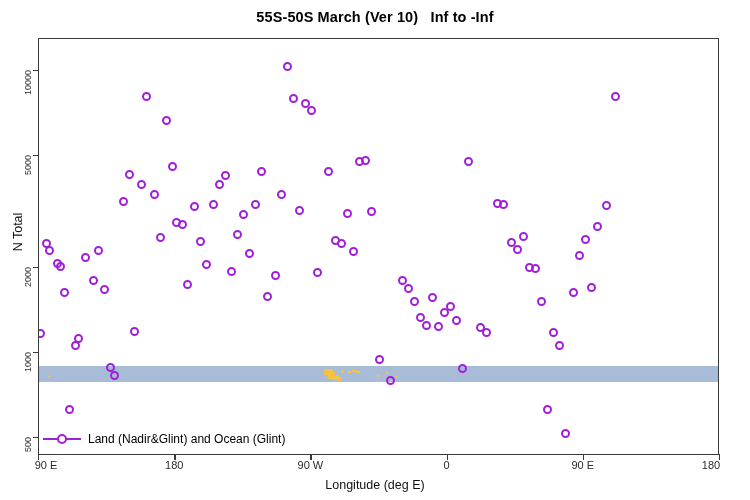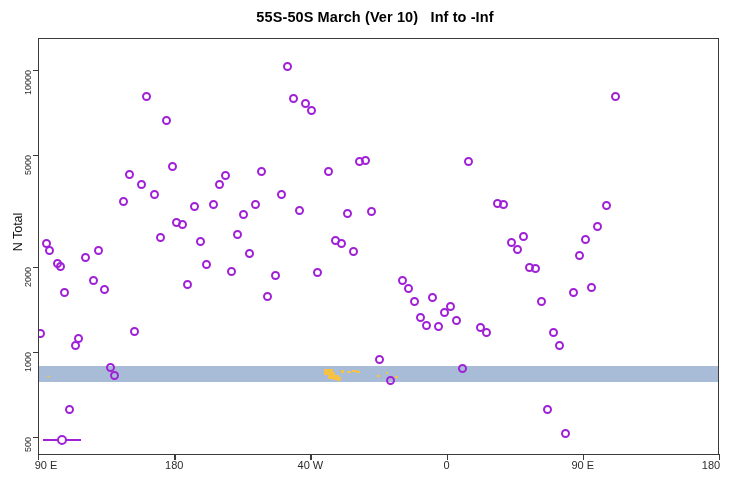--- a/index.html
+++ b/index.html
@@ -150,39 +150,40 @@
   }
 </style>
 </head>
 <body>
 
 <div id="figure">
 
   <div id="chart-title">55S-50S March (Ver 10)   Inf to -Inf</div>
 
   <div id="yaxis-title">N Total</div>
+  <div id="xaxis-title">Longitude (deg E)</div>
 
   <div id="ytick-labels">
       <div class="ytick-label" style="top: 431.55px; right: 722px; transform: rotate(-90deg) translate(0px, 0px); transform-origin: 100% 50%;">500</div>
       <div class="ytick-label" style="top: 346.76px; right: 722px; transform: rotate(-90deg) translate(0px, 0px); transform-origin: 100% 50%;">1000</div>
       <div class="ytick-label" style="top: 261.97px; right: 722px; transform: rotate(-90deg) translate(0px, 0px); transform-origin: 100% 50%;">2000</div>
       <div class="ytick-label" style="top: 149.884px; right: 722px; transform: rotate(-90deg) translate(0px, 0px); transform-origin: 100% 50%;">5000</div>
       <div class="ytick-label" style="top: 65.094px; right: 722px; transform: rotate(-90deg) translate(0px, 0px); transform-origin: 100% 50%;">10000</div>
     </div>
   <div id="ytick-marks">
       <div class="ytick-mark" style="left: 33px; top: 436.55px;"></div>
       <div class="ytick-mark" style="left: 33px; top: 351.76px;"></div>
       <div class="ytick-mark" style="left: 33px; top: 266.97px;"></div>
       <div class="ytick-mark" style="left: 33px; top: 154.884px;"></div>
       <div class="ytick-mark" style="left: 33px; top: 70.094px;"></div>
     </div>
   <div id="xtick-labels">
       <div class="xtick-label" style="left: 46px;">90 E</div>
       <div class="xtick-label" style="left: 174.2px;">180</div>
-      <div class="xtick-label" style="left: 310.4px;">40 W</div>
+      <div class="xtick-label" style="left: 310.4px;">90 W</div>
       <div class="xtick-label" style="left: 446.6px;">0</div>
       <div class="xtick-label" style="left: 582.8px;">90 E</div>
       <div class="xtick-label" style="left: 711px;">180</div>
     </div>
   <div id="xtick-marks">
       <div class="xtick-mark" style="left: 38px; top: 454px;"></div>
       <div class="xtick-mark" style="left: 174.2px; top: 454px;"></div>
       <div class="xtick-mark" style="left: 310.4px; top: 454px;"></div>
       <div class="xtick-mark" style="left: 446.6px; top: 454px;"></div>
       <div class="xtick-mark" style="left: 582.8px; top: 454px;"></div>
@@ -294,16 +295,17 @@
         <div class="point" style="left: 552.367px; top: 248.851px; border-color: rgb(160, 32, 216);"></div>
         <div class="point" style="left: 558.42px; top: 187.811px; border-color: rgb(160, 32, 216);"></div>
         <div class="point" style="left: 567.5px; top: 166.973px; border-color: rgb(160, 32, 216);"></div>
         <div class="point" style="left: 576.58px; top: 57.8707px; border-color: rgb(160, 32, 216);"></div>
       </div>
     <div id="legend">
       <div id="legend-marker">
         <div class="lline"></div>
         <div class="lcirc"></div>
       </div>
+      <div id="legend-label">Land (Nadir&amp;Glint) and Ocean (Glint)</div>
     </div>
   </div>
 
 </div>
 
 </body></html>

